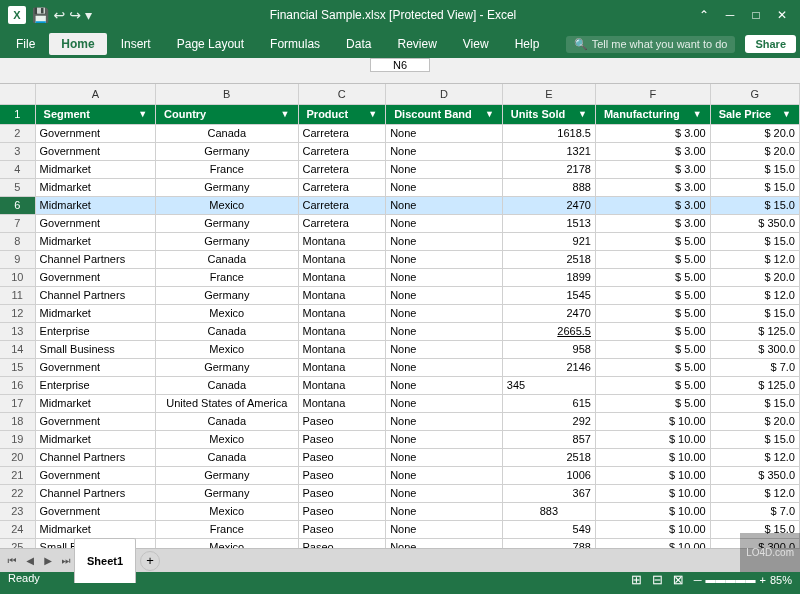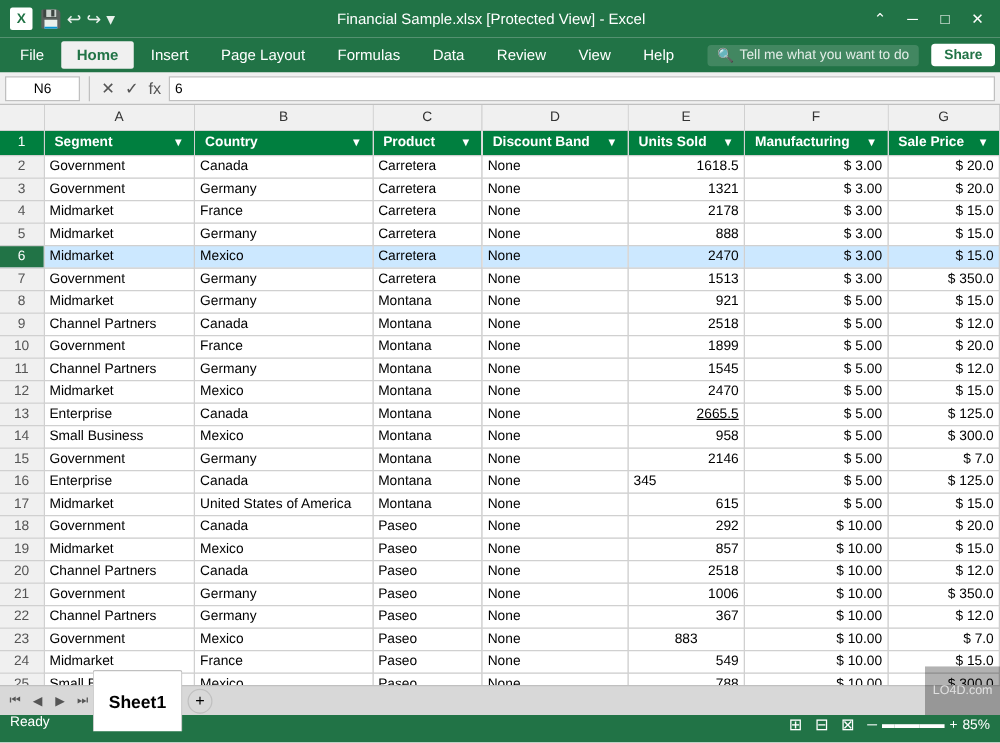--- a/index.html
+++ b/index.html
@@ -65,20 +65,21 @@
 
     
     .formula-bar {
       height: 26px;
       background: #f0f0f0;
       border-bottom: 1px solid #c0c0c0;
       display: flex;
       align-items: center;
       gap: 4px;
       padding: 0 4px;
+      flex-direction: column;
     }
     .cell-ref {
       width: 60px;
       border: 1px solid #c0c0c0;
       background: white;
       height: 20px;
       text-align: center;
       font-size: 11px;
       display: flex;
       align-items: center;
@@ -150,21 +151,21 @@
 
     
     .header-row th {
       background: #007f3f !important;
       color: white !important;
       font-weight: 600;
     }
 
     
     .col-a { width: 110px; min-width: 110px; }
-    .col-b { width: 110px; min-width: 110px; }
+    .col-b { width: 110px; min-width: 110px; text-align: center; }
     .col-c { width: 80px; min-width: 80px; }
     .col-d { width: 85px; min-width: 85px; }
     .col-e { width: 85px; min-width: 85px; }
     .col-f { width: 95px; min-width: 95px; }
     .col-g { width: 80px; min-width: 80px; }
 
     .dropdown-arrow { font-size: 9px; margin-left: 3px; }
     .filter-header { display: flex; align-items: center; justify-content: space-between; padding: 0 4px; }
 
     
@@ -188,21 +189,21 @@
       display: flex;
       align-items: center;
       padding: 0 4px;
       border-top: 1px solid #c0c0c0;
     }
     .sheet-tab {
       background: white;
       border: 1px solid #c0c0c0;
       border-bottom: none;
       padding: 16px 12px;
-      font-size: 14px;
+      font-size: 11px;
       cursor: pointer;
       border-radius: 2px 2px 0 0;
     }
     .sheet-tab.active { background: white; font-weight: 600; }
     .add-sheet { margin-left: 4px; width: 20px; height: 20px; display: flex; align-items: center; justify-content: center; cursor: pointer; border: 1px solid #c0c0c0; border-radius: 50%; background: #d8d8d8; font-size: 13px; }
 
     .logo-watermark {
       position: fixed;
       bottom: 22px;
       right: 0;

